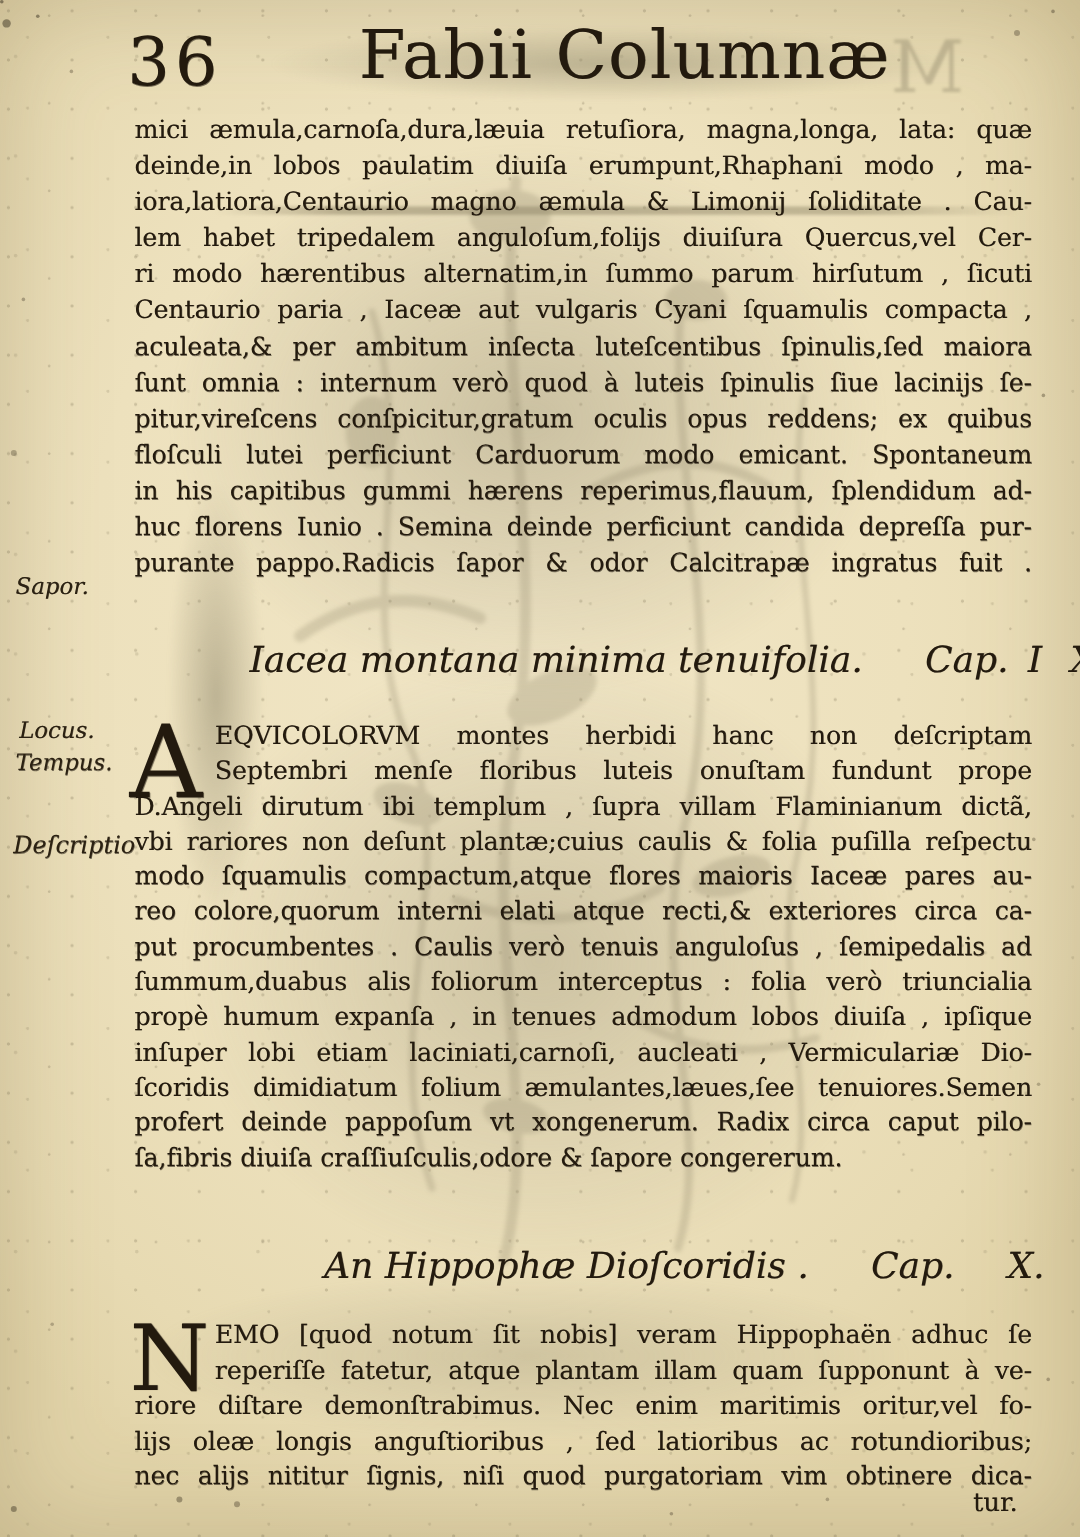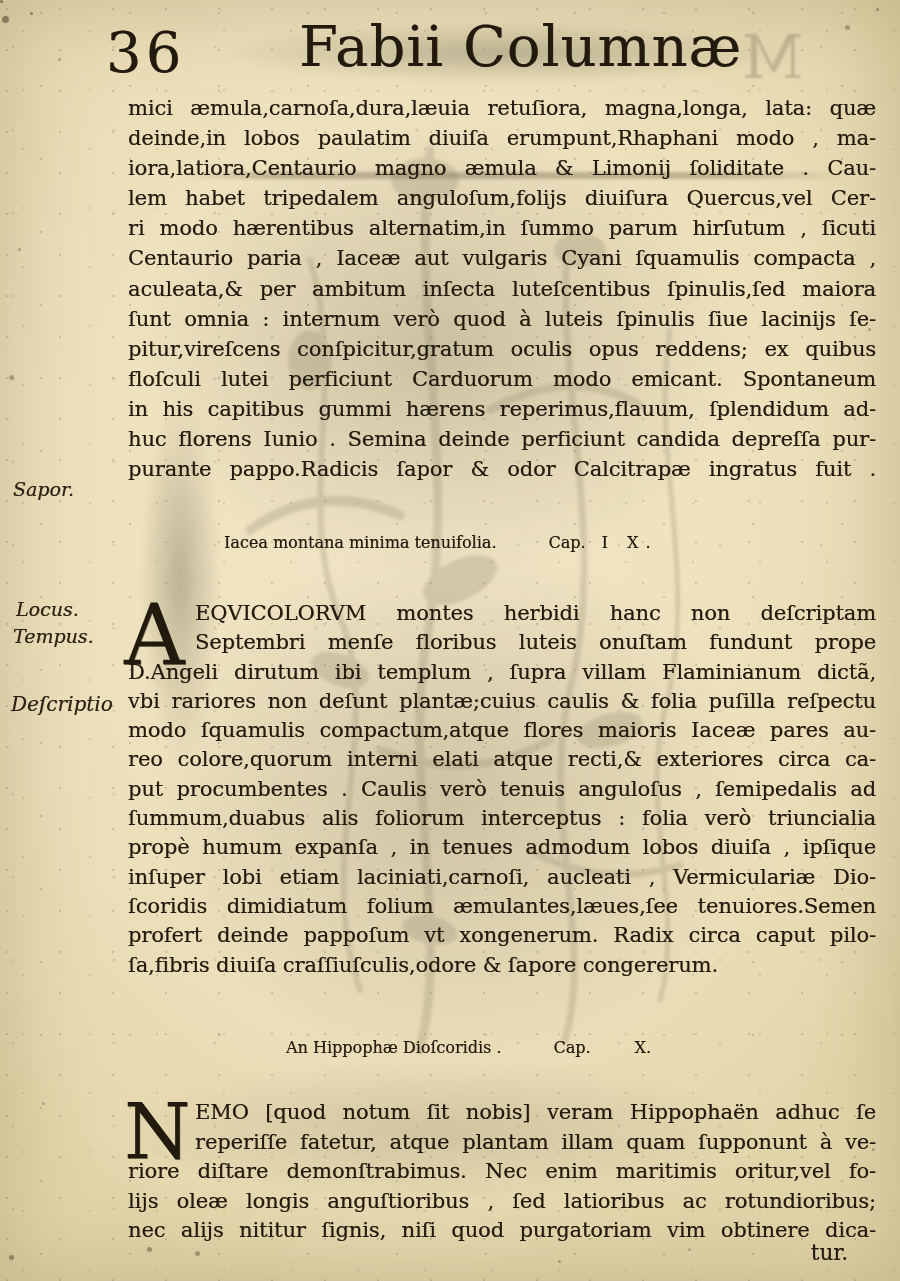--- a/index.html
+++ b/index.html
@@ -67,21 +67,21 @@
     position:absolute;left:299px;top:14px;font-size:56px;letter-spacing:1px;white-space:nowrap;
   }
   .margin-note{
     position:absolute;font-style:italic;font-size:19px;color:#2b2112;white-space:nowrap;
   }
   .mn-0{left:13px;top:464px;margin-top:14px;}
   .mn-1{left:16px;top:598px;}
   .mn-2{left:13px;top:625px;}
   .mn-3{left:11px;top:692px;font-size:20px;}
 
-  #text-column{position:absolute;left:16px;top:0;width:756px;height:1281px;}
+  #text-column{position:absolute;left:0;top:0;width:756px;height:1281px;}
 
   .para{position:absolute;left:112px;width:748px;font-size:21px;letter-spacing:-0.1px;}
   .para .line{
     height:var(--lh);line-height:var(--lh);overflow:hidden;
     text-align:justify;text-align-last:justify;white-space:normal;
   }
   .drop-cap{
     position:absolute;left:-4px;top:-6px;line-height:1;
     text-shadow:0.6px 0.6px 0.6px rgba(30,22,12,.6);
   }
@@ -89,21 +89,21 @@
   .sec-2{top:599px;--lh:29.3px;}
   .sec-2 .drop-cap{font-size:84px;}
   .sec-2 div.line:nth-of-type(-n+2){padding-left:67px;}
   .sec-2 div.line:last-of-type{text-align-last:left;}
   .sec-4{top:1098px;--lh:29.6px;}
   .sec-4 .drop-cap{font-size:76px;top:-4px;}
   .sec-4 div.line:nth-of-type(-n+2){padding-left:67px;}
 
   .heading{
     position:absolute;left:112px;width:748px;display:flex;align-items:baseline;
-    font-size:16px;white-space:nowrap;
+    font-style:italic;font-size:30px;white-space:nowrap;
   }
   .sec-1{top:533px;}
   .sec-1 .h-title{margin-left:96px;}
   .sec-1 .h-cap{margin-left:52px;}
   .sec-1 .h-num{margin-left:16px;letter-spacing:7px;}
   .sec-3{top:1038px;}
   .sec-3 .h-title{margin-left:158px;}
   .sec-3 .h-cap{margin-left:52px;}
   .sec-3 .h-num{margin-left:44px;}
 

